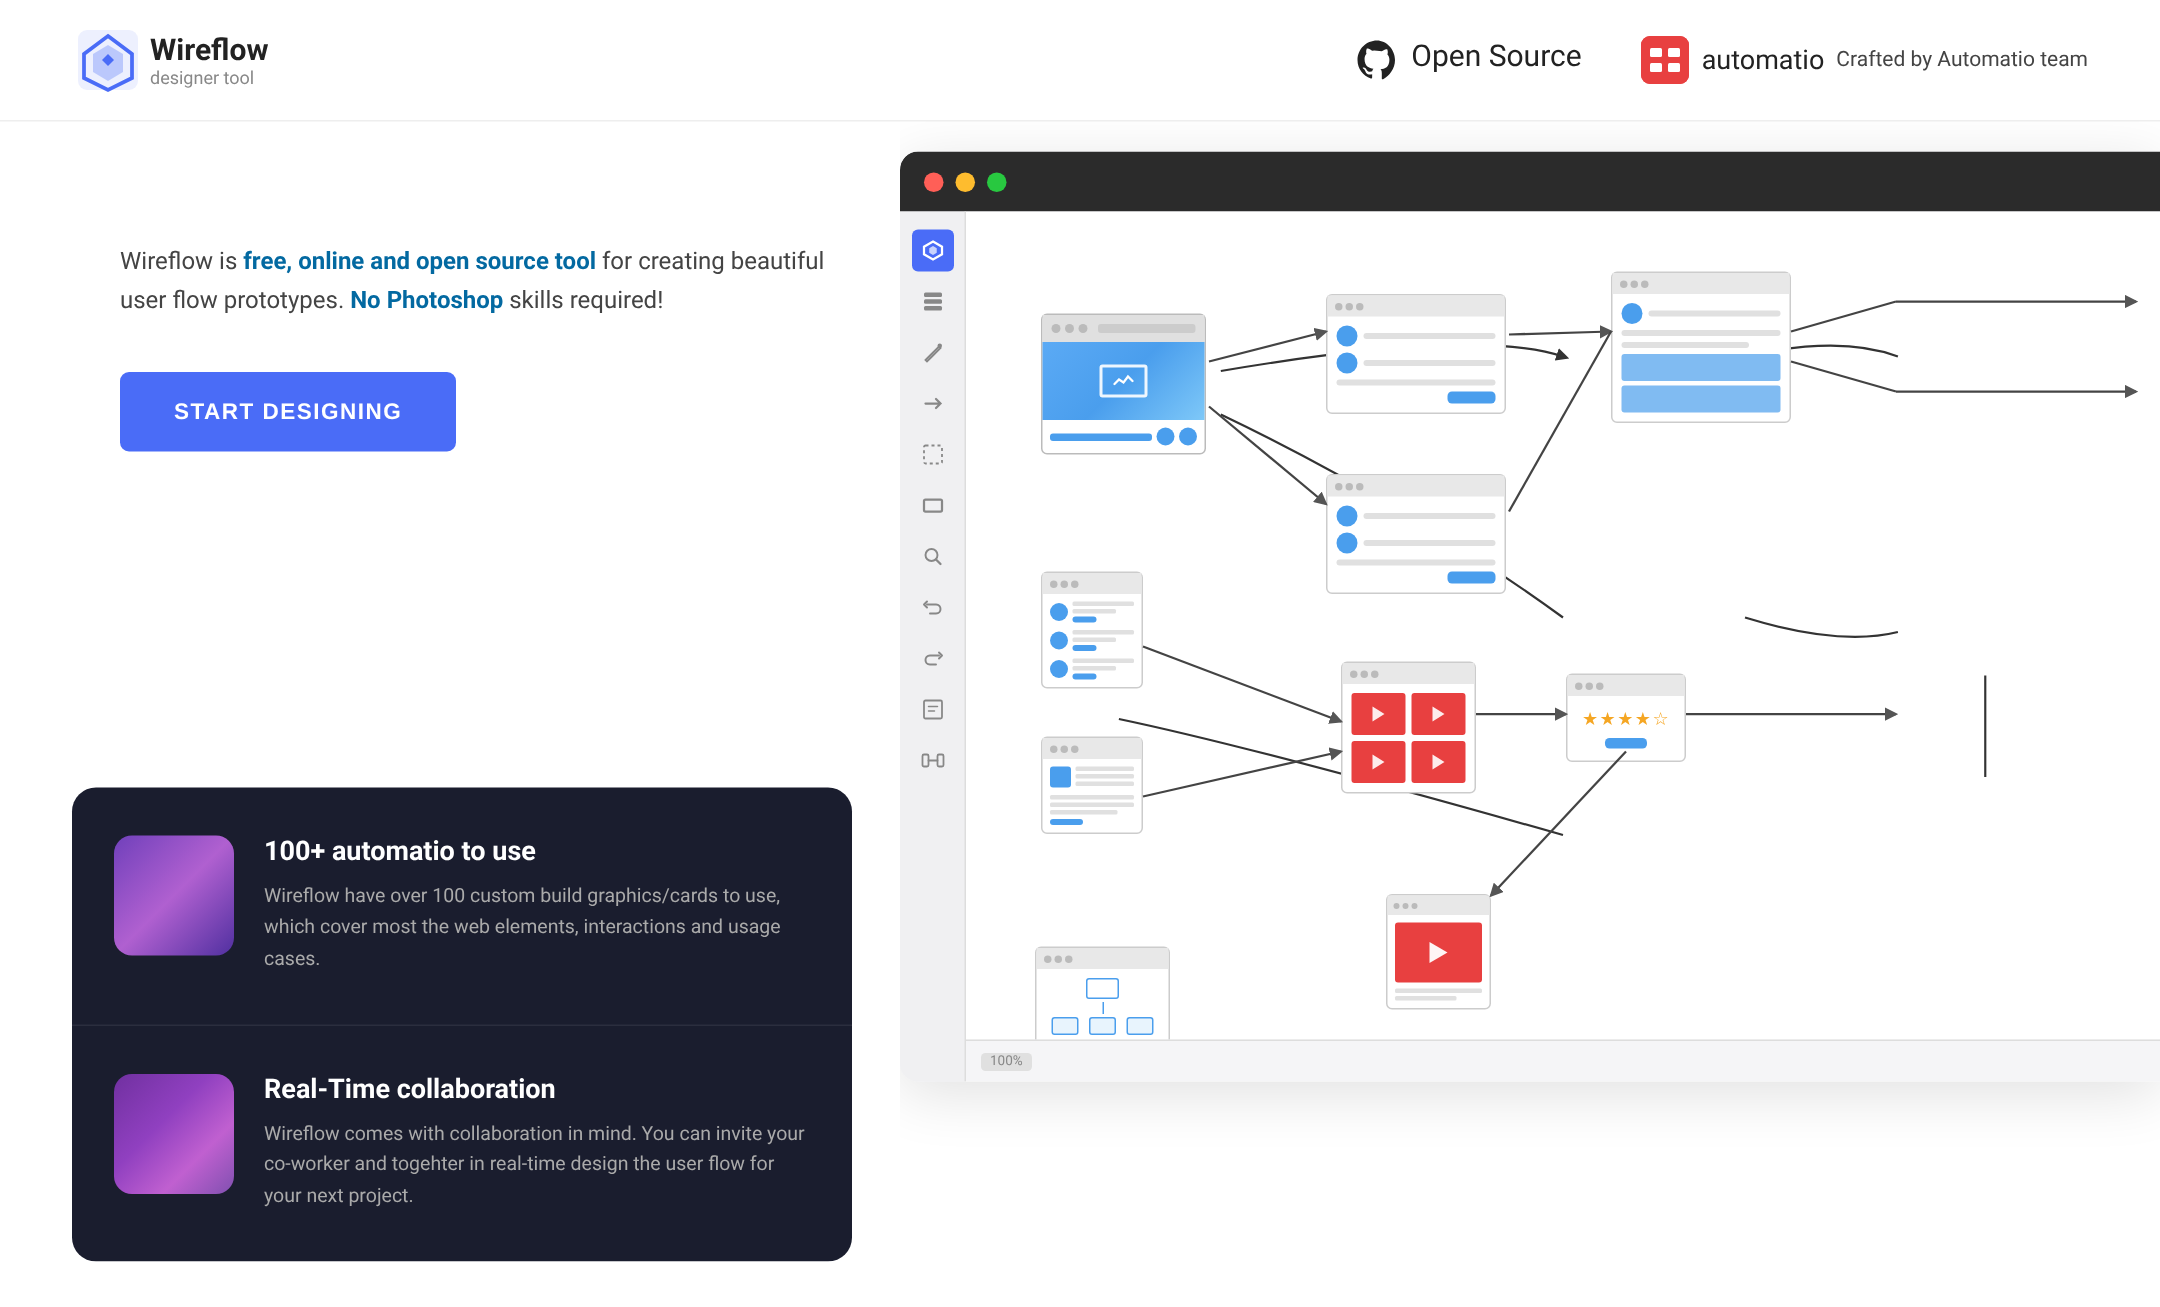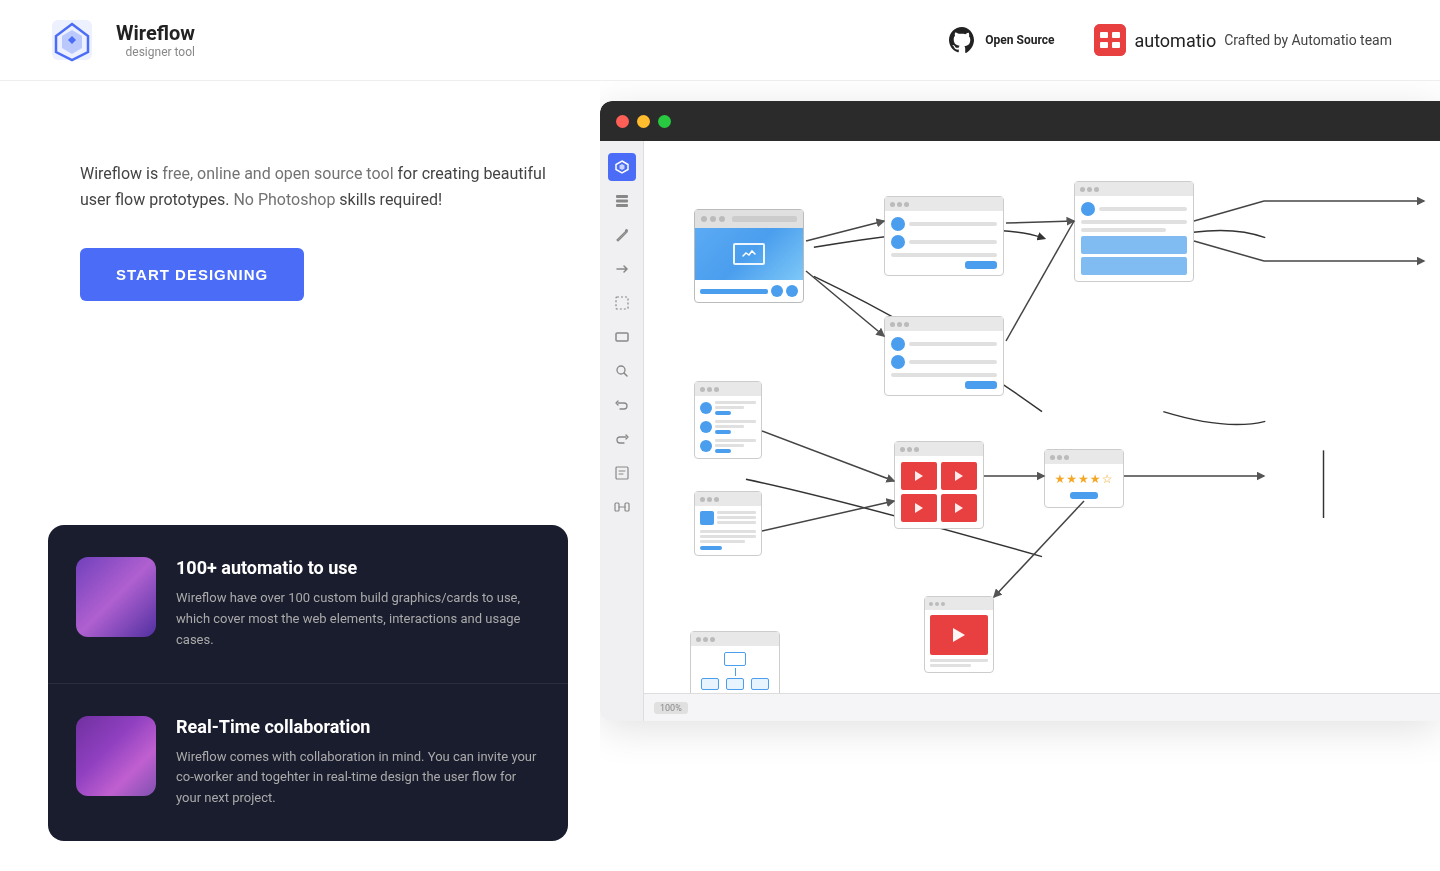--- a/index.html
+++ b/index.html
@@ -9,42 +9,41 @@
     .header {
       display: flex;
       align-items: center;
       justify-content: space-between;
       padding: 16px 48px;
       border-bottom: 1px solid #eee;
     }
     .logo-area {
       display: flex;
       align-items: center;
-      gap: 20px;
-      text-align: right;
+      gap: 4px;
     }
     .logo-icon {
       width: 48px;
       height: 48px;
     }
     .logo-text-wrap { display: flex; flex-direction: column; }
     .logo-title { font-size: 20px; font-weight: 700; color: #222; }
     .logo-subtitle { font-size: 12px; color: #888; }
 
     .header-right {
       display: flex;
       align-items: center;
       gap: 40px;
     }
     .open-source-btn {
       display: flex;
-      align-items: center;
+      align-items: flex-start;
       gap: 8px;
-      font-size: 12px;
-      font-weight: 700;
+      font-size: 20px;
+      font-weight: 400;
       color: #222;
       cursor: pointer;
     }
     .github-icon {
       width: 30px;
       height: 30px;
     }
     .automatio-badge {
       display: flex;
       align-items: center;
@@ -89,21 +88,21 @@
       line-height: 1.2;
       margin-bottom: 24px;
     }
     .hero-desc {
       font-size: 16px;
       color: #444;
       line-height: 1.6;
       margin-bottom: 36px;
       max-width: 500px;
     }
-    .hero-desc strong { font-weight: 400; color: #737373; }
+    .hero-desc strong { font-weight: 700; color: #0369a1; }
     .start-btn {
       display: inline-flex;
       align-items: center;
       background: #4a6cf7;
       color: #fff;
       font-size: 15px;
       font-weight: 700;
       letter-spacing: 1px;
       padding: 18px 36px;
       border-radius: 6px;

